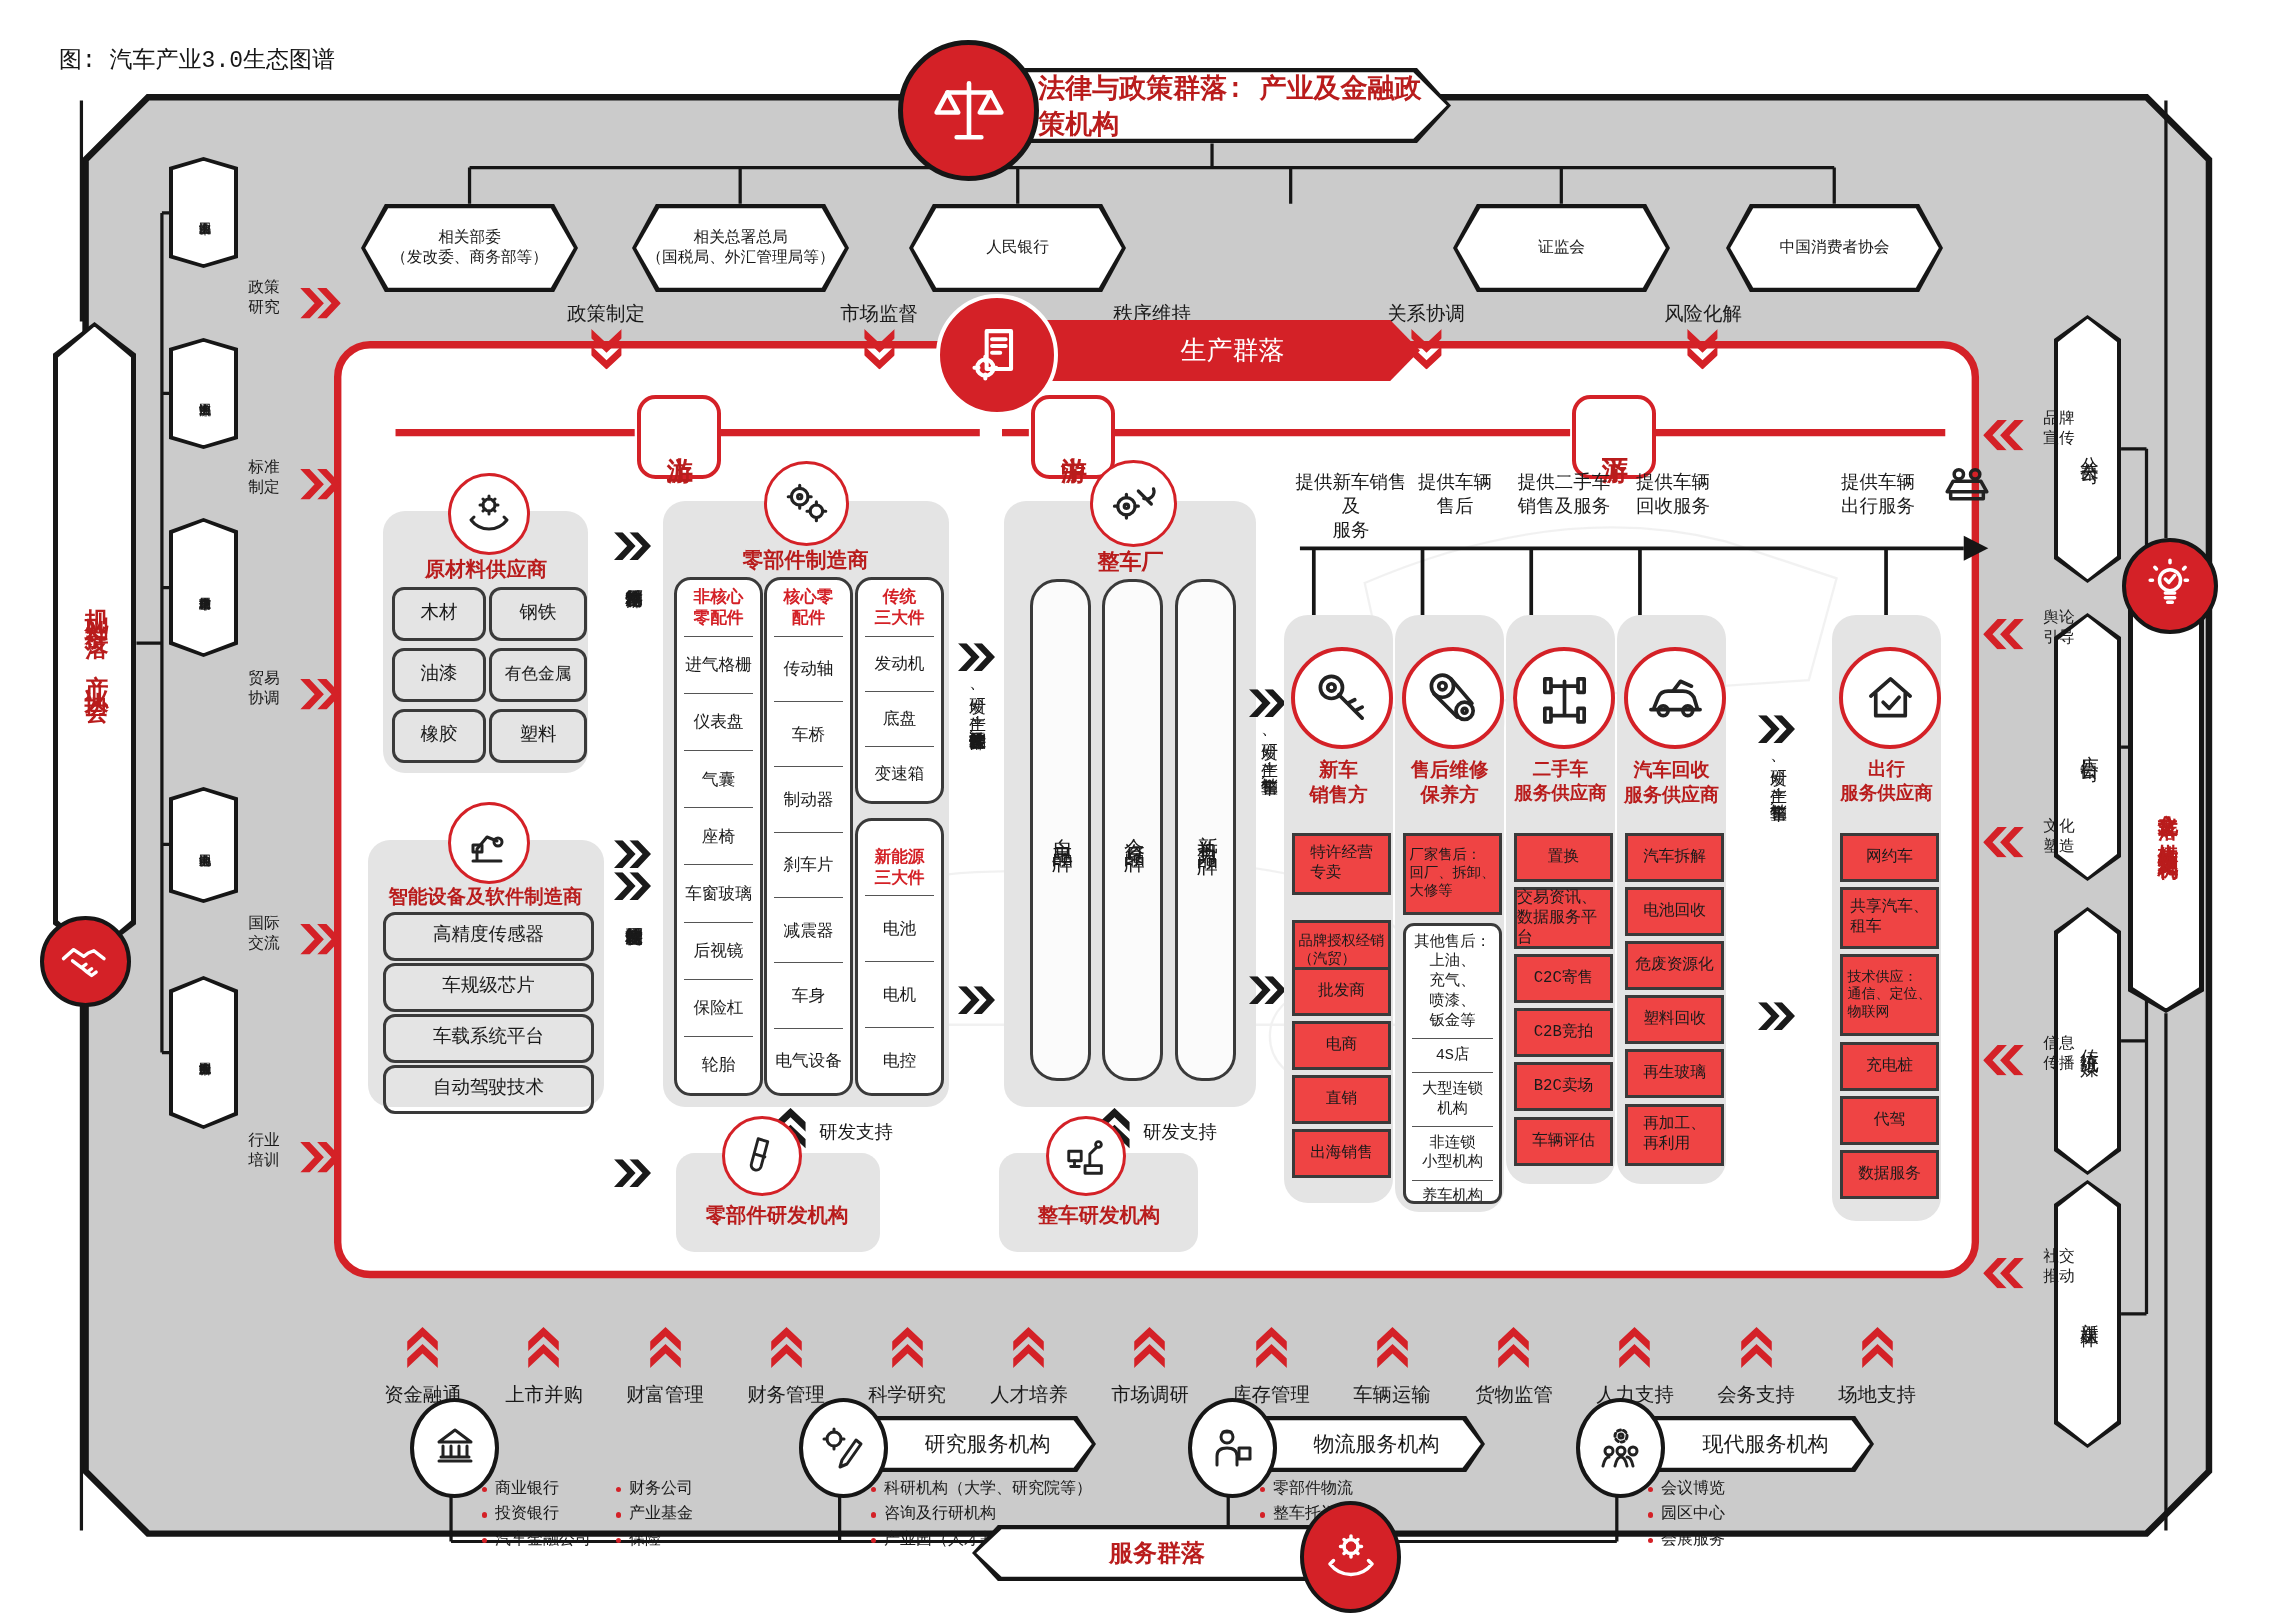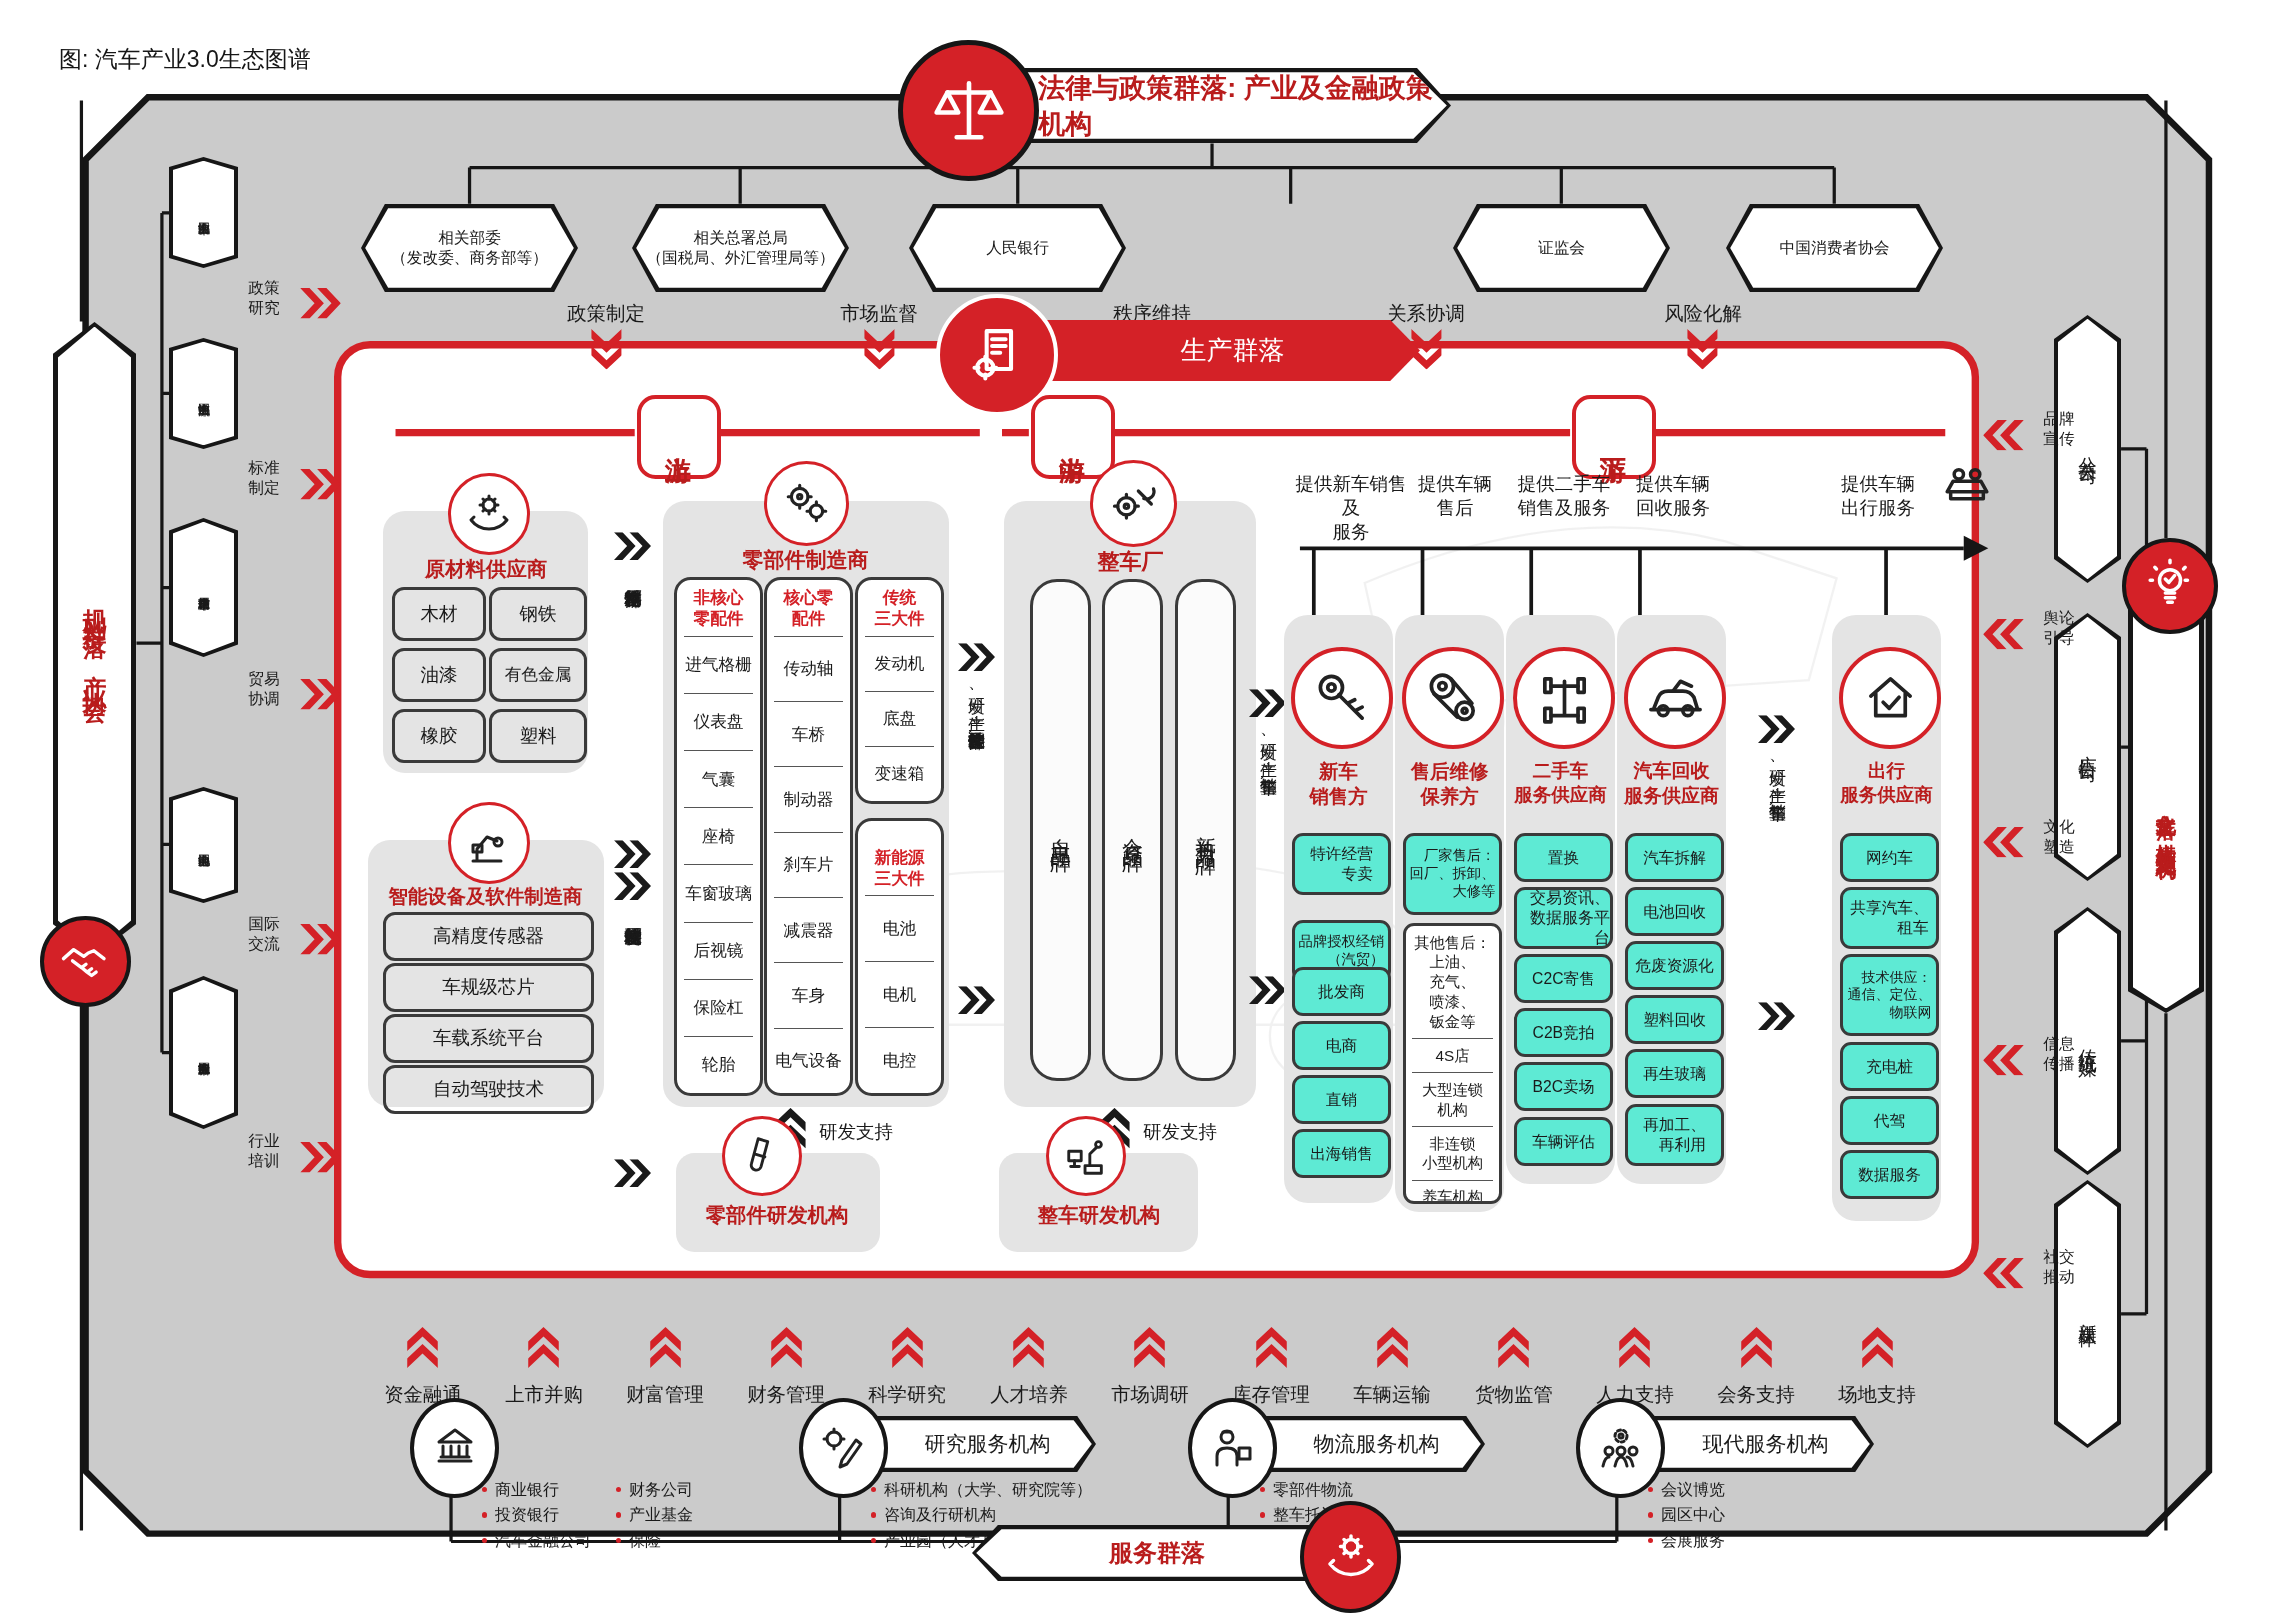--- a/index.html
+++ b/index.html
@@ -1,17 +1,17 @@
 <!DOCTYPE html>
 <html style="font-size:7.4px"><head>
 <meta charset="utf-8">
 <style>
   html,body{margin:0;padding:0;background:#fff}
   #canvas{position:relative;width:2295px;height:1623px;overflow:hidden;
-          font-family:Liberation Sans, sans-serif;color:#1a1a1a}
+          font-family:Liberation Mono, monospace;color:#1a1a1a}
   .abs{position:absolute}
   .t{white-space:pre-line}
   .ctr{display:flex;align-items:center;justify-content:center;text-align:center}
   .red{color:#b91c1c}
   .bold{font-weight:bold}
   
   .hexh-o{clip-path:polygon(11% 0,89% 0,100% 50%,89% 100%,11% 100%,0 50%);background:#161616}
   .hexh-i{position:absolute;inset:4.2px;clip-path:polygon(11% 0,89% 0,100% 50%,89% 100%,11% 100%,0 50%);
           background:#fff;display:flex;align-items:center;justify-content:center;text-align:center;
           line-height:1.3;font-size:15.7px}
@@ -36,22 +36,22 @@
   .gbox{background:#e4e4e4;border-radius:22px}
   .item-outline{border:3.2px solid #3a3a3a;border-radius:12px;background:transparent;
           display:flex;align-items:center;justify-content:center;text-align:center;font-size:18.5px;line-height:1.2}
   .pcol{background:#fff;border:3.7px solid #3a3a3a;border-radius:16.7px;display:flex;flex-direction:column;overflow:hidden}
   .pcol .hd{display:flex;align-items:center;justify-content:center;text-align:center;color:#d42127;
           font-weight:bold;font-size:16.7px;line-height:1.25;padding:8.3px 0 5.6px}
   .pcol .it{flex:1;display:flex;align-items:center;justify-content:center;font-size:16.7px;
           border-top:0.9px solid #555;margin:0 7.4px;text-align:center}
   .pill{background:#fbfbfb;border:3.7px solid #3a3a3a;border-radius:27px;
           display:flex;align-items:center;justify-content:center}
-  .ditem{background:#5eead4;border:3.2px solid #3a3a3a;border-radius:11px;display:flex;align-items:center;
-          justify-content:center;text-align:right;font-size:15.7px;line-height:1.25}
+  .ditem{background:#ef4444;border:3.2px solid #3a3a3a;border-radius:0;display:flex;align-items:center;
+          justify-content:center;text-align:left;font-size:15.7px;line-height:1.25}
   .dgroup{background:#fff;border:3.2px solid #3a3a3a;border-radius:11px;display:flex;flex-direction:column;overflow:hidden}
   .dgroup .gc{display:flex;align-items:center;justify-content:center;text-align:center;
           font-size:15.3px;line-height:1.3;padding:6.5px 1.9px;margin:0 5.6px}
   .dgroup .gc + .gc{border-top:0.9px solid #555}
   .bli{position:relative;padding-left:14px;font-size:16px;line-height:25.4px;color:#1a1a1a;white-space:pre-line}
   .bli::before{content:"";position:absolute;left:0.9px;top:9.7px;width:5.6px;height:5.6px;border-radius:50%;background:#d42127}
   .flbl{font-size:19.4px;text-align:center}
   .sfn{font-size:15.7px;line-height:1.3;text-align:center}
 </style>
 </head>

